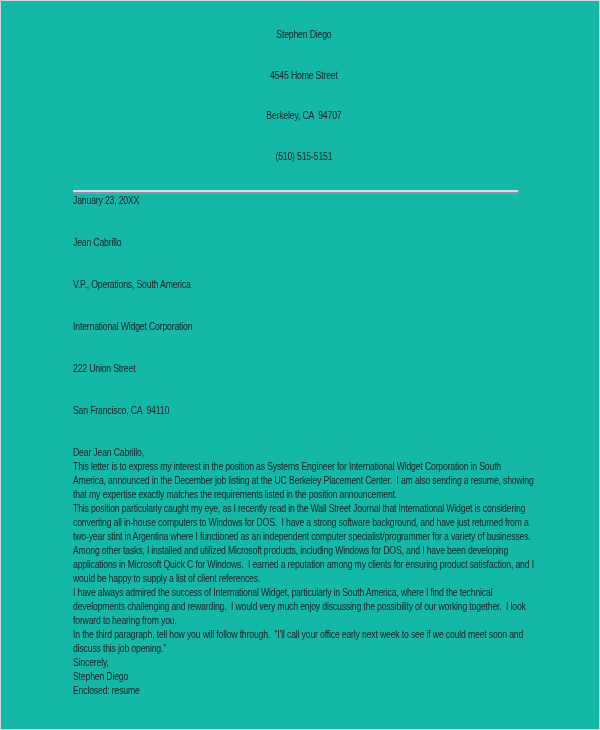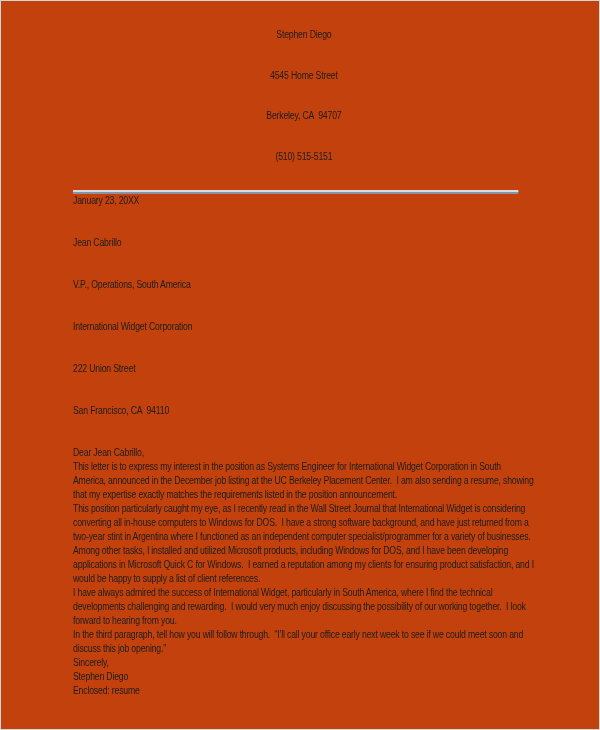--- a/index.html
+++ b/index.html
@@ -5,21 +5,21 @@
   html, body {
     margin: 0;
     padding: 0;
     background: #ffffff;
   }
   .page {
     position: relative;
     width: 600px;
     height: 730px;
     box-sizing: border-box;
-    background: #c2410c;
+    background: #14b8a6;
     border: 1px solid #d4d6d9;
     overflow: hidden;
     font-family: "Liberation Sans", "DejaVu Sans", sans-serif;
     color: #1d1d1f;
   }
   
   .letter {
     position: absolute;
     top: 0;
     left: 72px;

